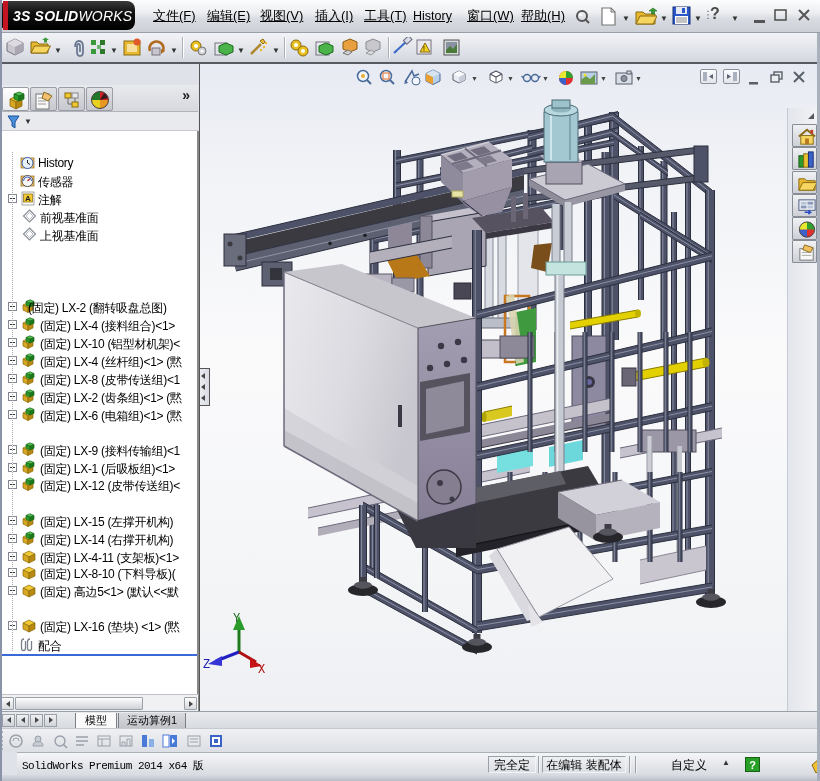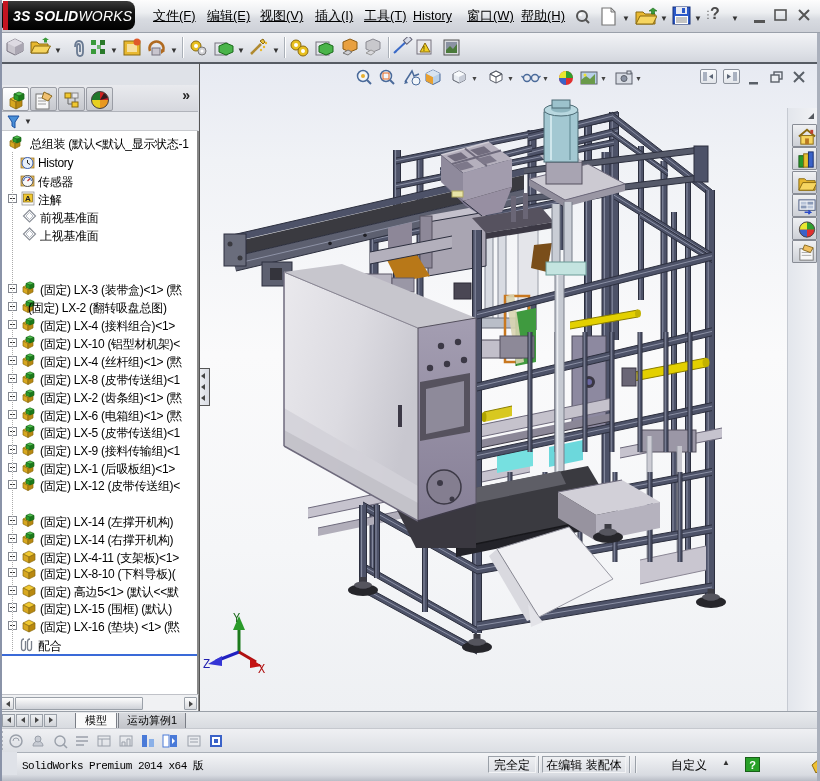--- a/index.html
+++ b/index.html
@@ -669,237 +669,202 @@
  <div style="position:absolute;right:8px;top:2px;font-weight:bold;color:#222;font-size:14px">»</div>
 </div>
 <div id="filterrow">
  <svg style="position:absolute;left:6px;top:2px" width="16" height="16">
         <path d="M2 2 h11 l-4 6 v6 l-3 -2 v-4 z" fill="#4a90d8" stroke="#1a50a0"></path>
       </svg>
  <span style="position:absolute;left:24px;top:5px;font-size:8px;color:#333">▼</span>
 </div>
 <div id="lpanel"></div>
     <div id="tree">
-      <div class="trow" style="top:2px">
-        <svg style="position:absolute;left:8px;top:1px" width="15" height="16" viewBox="0 0 15 16">
+      <div class="trow" style="top:22px">
+        <svg style="position:absolute;left:20px;top:1px" width="15" height="16" viewBox="0 0 15 16">
+          <rect x="1" y="4" width="13" height="10" fill="#f0c060" stroke="#8a6a20" stroke-width=".7"></rect>
+          <circle cx="7.5" cy="9" r="5.5" fill="#e8f0fa" stroke="#3a62b8"></circle>
+          <path d="M7.5 6 v3 l2.5 1.5" stroke="#222" fill="none"></path>
+        </svg>
+        <span class="txt" style="left:38px">History</span>
+      </div>
+      <div class="trow" style="top:40px">
+        <svg style="position:absolute;left:20px;top:1px" width="15" height="16" viewBox="0 0 15 16">
+          <rect x="1" y="4" width="13" height="10" fill="#f0c060" stroke="#8a6a20" stroke-width=".7"></rect>
+          <circle cx="7.5" cy="9" r="5.5" fill="#f8f8f8" stroke="#555"></circle>
+          <path d="M7.5 9 L10 6.5" stroke="#c03030" stroke-width="1.2"></path>
+          <path d="M3.5 9 a4 4 0 0 1 8 0" fill="none" stroke="#3a62b8"></path>
+        </svg>
+        <span class="txt" style="left:38px">传感器</span>
+      </div>
+      <div class="trow" style="top:58px">
+        <span class="exp" style="left:8px"></span>
+        <svg style="position:absolute;left:21px;top:1px" width="15" height="16" viewBox="0 0 15 16">
+          <rect x="1" y="2" width="12" height="13" fill="#f8f8f8" stroke="#888" stroke-width=".7"></rect>
+          <rect x="2.5" y="4" width="9" height="8" fill="#f0c830" stroke="#8a6a10" stroke-width=".7"></rect>
+          <text x="4" y="11" font-size="8" font-weight="bold" fill="#222">A</text>
+        </svg>
+        <span class="txt" style="left:38px">注解</span>
+      </div>
+      <div class="trow" style="top:76px">
+        <svg style="position:absolute;left:22px;top:1px" width="15" height="16" viewBox="0 0 15 16">
+          <path d="M7.5 2 L13.5 8 L7.5 14 L1.5 8 Z" fill="none" stroke="#8a8f98" stroke-width="1.2"></path>
+          <path d="M7.5 4.5 L11 8 L7.5 11.5 L4 8 Z" fill="none" stroke="#b8bdc6" stroke-width="1"></path>
+        </svg>
+        <span class="txt" style="left:40px">前视基准面</span>
+      </div>
+      <div class="trow" style="top:94px">
+        <svg style="position:absolute;left:22px;top:1px" width="15" height="16" viewBox="0 0 15 16">
+          <path d="M7.5 2 L13.5 8 L7.5 14 L1.5 8 Z" fill="none" stroke="#8a8f98" stroke-width="1.2"></path>
+          <path d="M7.5 4.5 L11 8 L7.5 11.5 L4 8 Z" fill="none" stroke="#b8bdc6" stroke-width="1"></path>
+        </svg>
+        <span class="txt" style="left:40px">上视基准面</span>
+      </div>
+      <div class="trow" style="top:166px">
+        <span class="exp" style="left:8px"></span>
+        <svg style="position:absolute;left:21px;top:1px" width="15" height="16" viewBox="0 0 15 16">
           <path d="M2 7 L7 4.5 L12 7 L7 9.5 Z" fill="#f0c830" stroke="#8a6a10" stroke-width=".7"></path>
           <path d="M2 7 L7 9.5 L7 14.5 L2 12 Z" fill="#d8a820" stroke="#8a6a10" stroke-width=".7"></path>
           <path d="M7 9.5 L12 7 L12 12 L7 14.5 Z" fill="#b88810" stroke="#8a6a10" stroke-width=".7"></path>
           <path d="M5 3.5 L9 1.8 L13 3.5 L9 5.2 Z" fill="#50c050" stroke="#1a6a1a" stroke-width=".7"></path>
           <path d="M5 3.5 L9 5.2 L9 9 L5 7.3 Z" fill="#2a9a2a" stroke="#1a6a1a" stroke-width=".7"></path>
           <path d="M9 5.2 L13 3.5 L13 7.3 L9 9 Z" fill="#1a7a1a" stroke="#1a6a1a" stroke-width=".7"></path>
         </svg>
-        <span class="txt" style="left:30px">总组装  (默认&lt;默认_显示状态-1</span>
-      </div>
-      <div class="trow" style="top:22px">
-        <svg style="position:absolute;left:20px;top:1px" width="15" height="16" viewBox="0 0 15 16">
-          <rect x="1" y="4" width="13" height="10" fill="#f0c060" stroke="#8a6a20" stroke-width=".7"></rect>
-          <circle cx="7.5" cy="9" r="5.5" fill="#e8f0fa" stroke="#3a62b8"></circle>
-          <path d="M7.5 6 v3 l2.5 1.5" stroke="#222" fill="none"></path>
-        </svg>
-        <span class="txt" style="left:38px">History</span>
-      </div>
-      <div class="trow" style="top:40px">
-        <svg style="position:absolute;left:20px;top:1px" width="15" height="16" viewBox="0 0 15 16">
-          <rect x="1" y="4" width="13" height="10" fill="#f0c060" stroke="#8a6a20" stroke-width=".7"></rect>
-          <circle cx="7.5" cy="9" r="5.5" fill="#f8f8f8" stroke="#555"></circle>
-          <path d="M7.5 9 L10 6.5" stroke="#c03030" stroke-width="1.2"></path>
-          <path d="M3.5 9 a4 4 0 0 1 8 0" fill="none" stroke="#3a62b8"></path>
-        </svg>
-        <span class="txt" style="left:38px">传感器</span>
-      </div>
-      <div class="trow" style="top:58px">
-        <span class="exp" style="left:8px"></span>
-        <svg style="position:absolute;left:21px;top:1px" width="15" height="16" viewBox="0 0 15 16">
-          <rect x="1" y="2" width="12" height="13" fill="#f8f8f8" stroke="#888" stroke-width=".7"></rect>
-          <rect x="2.5" y="4" width="9" height="8" fill="#f0c830" stroke="#8a6a10" stroke-width=".7"></rect>
-          <text x="4" y="11" font-size="8" font-weight="bold" fill="#222">A</text>
-        </svg>
-        <span class="txt" style="left:38px">注解</span>
-      </div>
-      <div class="trow" style="top:76px">
-        <svg style="position:absolute;left:22px;top:1px" width="15" height="16" viewBox="0 0 15 16">
-          <path d="M7.5 2 L13.5 8 L7.5 14 L1.5 8 Z" fill="none" stroke="#8a8f98" stroke-width="1.2"></path>
-          <path d="M7.5 4.5 L11 8 L7.5 11.5 L4 8 Z" fill="none" stroke="#b8bdc6" stroke-width="1"></path>
-        </svg>
-        <span class="txt" style="left:40px">前视基准面</span>
-      </div>
-      <div class="trow" style="top:94px">
-        <svg style="position:absolute;left:22px;top:1px" width="15" height="16" viewBox="0 0 15 16">
-          <path d="M7.5 2 L13.5 8 L7.5 14 L1.5 8 Z" fill="none" stroke="#8a8f98" stroke-width="1.2"></path>
-          <path d="M7.5 4.5 L11 8 L7.5 11.5 L4 8 Z" fill="none" stroke="#b8bdc6" stroke-width="1"></path>
-        </svg>
-        <span class="txt" style="left:40px">上视基准面</span>
-      </div>
-      <div class="trow" style="top:148px">
+        <span class="txt" style="left:28px">(固定) LX-2 (翻转吸盘总图)</span>
+      </div>
+      <div class="trow" style="top:184px">
         <span class="exp" style="left:8px"></span>
         <svg style="position:absolute;left:21px;top:1px" width="15" height="16" viewBox="0 0 15 16">
           <path d="M2 7 L7 4.5 L12 7 L7 9.5 Z" fill="#f0c830" stroke="#8a6a10" stroke-width=".7"></path>
           <path d="M2 7 L7 9.5 L7 14.5 L2 12 Z" fill="#d8a820" stroke="#8a6a10" stroke-width=".7"></path>
           <path d="M7 9.5 L12 7 L12 12 L7 14.5 Z" fill="#b88810" stroke="#8a6a10" stroke-width=".7"></path>
           <path d="M5 3.5 L9 1.8 L13 3.5 L9 5.2 Z" fill="#50c050" stroke="#1a6a1a" stroke-width=".7"></path>
           <path d="M5 3.5 L9 5.2 L9 9 L5 7.3 Z" fill="#2a9a2a" stroke="#1a6a1a" stroke-width=".7"></path>
           <path d="M9 5.2 L13 3.5 L13 7.3 L9 9 Z" fill="#1a7a1a" stroke="#1a6a1a" stroke-width=".7"></path>
         </svg>
-        <span class="txt" style="left:40px">(固定) LX-3 (装带盒)&lt;1&gt; (黙</span>
-      </div>
-      <div class="trow" style="top:166px">
+        <span class="txt" style="left:40px">(固定) LX-4 (接料组合)&lt;1&gt;</span>
+      </div>
+      <div class="trow" style="top:202px">
         <span class="exp" style="left:8px"></span>
         <svg style="position:absolute;left:21px;top:1px" width="15" height="16" viewBox="0 0 15 16">
           <path d="M2 7 L7 4.5 L12 7 L7 9.5 Z" fill="#f0c830" stroke="#8a6a10" stroke-width=".7"></path>
           <path d="M2 7 L7 9.5 L7 14.5 L2 12 Z" fill="#d8a820" stroke="#8a6a10" stroke-width=".7"></path>
           <path d="M7 9.5 L12 7 L12 12 L7 14.5 Z" fill="#b88810" stroke="#8a6a10" stroke-width=".7"></path>
           <path d="M5 3.5 L9 1.8 L13 3.5 L9 5.2 Z" fill="#50c050" stroke="#1a6a1a" stroke-width=".7"></path>
           <path d="M5 3.5 L9 5.2 L9 9 L5 7.3 Z" fill="#2a9a2a" stroke="#1a6a1a" stroke-width=".7"></path>
           <path d="M9 5.2 L13 3.5 L13 7.3 L9 9 Z" fill="#1a7a1a" stroke="#1a6a1a" stroke-width=".7"></path>
         </svg>
-        <span class="txt" style="left:28px">(固定) LX-2 (翻转吸盘总图)</span>
-      </div>
-      <div class="trow" style="top:184px">
+        <span class="txt" style="left:40px">(固定) LX-10 (铝型材机架)&lt;</span>
+      </div>
+      <div class="trow" style="top:220px">
         <span class="exp" style="left:8px"></span>
         <svg style="position:absolute;left:21px;top:1px" width="15" height="16" viewBox="0 0 15 16">
           <path d="M2 7 L7 4.5 L12 7 L7 9.5 Z" fill="#f0c830" stroke="#8a6a10" stroke-width=".7"></path>
           <path d="M2 7 L7 9.5 L7 14.5 L2 12 Z" fill="#d8a820" stroke="#8a6a10" stroke-width=".7"></path>
           <path d="M7 9.5 L12 7 L12 12 L7 14.5 Z" fill="#b88810" stroke="#8a6a10" stroke-width=".7"></path>
           <path d="M5 3.5 L9 1.8 L13 3.5 L9 5.2 Z" fill="#50c050" stroke="#1a6a1a" stroke-width=".7"></path>
           <path d="M5 3.5 L9 5.2 L9 9 L5 7.3 Z" fill="#2a9a2a" stroke="#1a6a1a" stroke-width=".7"></path>
           <path d="M9 5.2 L13 3.5 L13 7.3 L9 9 Z" fill="#1a7a1a" stroke="#1a6a1a" stroke-width=".7"></path>
         </svg>
-        <span class="txt" style="left:40px">(固定) LX-4 (接料组合)&lt;1&gt;</span>
-      </div>
-      <div class="trow" style="top:202px">
+        <span class="txt" style="left:40px">(固定) LX-4 (丝杆组)&lt;1&gt; (黙</span>
+      </div>
+      <div class="trow" style="top:238px">
         <span class="exp" style="left:8px"></span>
         <svg style="position:absolute;left:21px;top:1px" width="15" height="16" viewBox="0 0 15 16">
           <path d="M2 7 L7 4.5 L12 7 L7 9.5 Z" fill="#f0c830" stroke="#8a6a10" stroke-width=".7"></path>
           <path d="M2 7 L7 9.5 L7 14.5 L2 12 Z" fill="#d8a820" stroke="#8a6a10" stroke-width=".7"></path>
           <path d="M7 9.5 L12 7 L12 12 L7 14.5 Z" fill="#b88810" stroke="#8a6a10" stroke-width=".7"></path>
           <path d="M5 3.5 L9 1.8 L13 3.5 L9 5.2 Z" fill="#50c050" stroke="#1a6a1a" stroke-width=".7"></path>
           <path d="M5 3.5 L9 5.2 L9 9 L5 7.3 Z" fill="#2a9a2a" stroke="#1a6a1a" stroke-width=".7"></path>
           <path d="M9 5.2 L13 3.5 L13 7.3 L9 9 Z" fill="#1a7a1a" stroke="#1a6a1a" stroke-width=".7"></path>
         </svg>
-        <span class="txt" style="left:40px">(固定) LX-10 (铝型材机架)&lt;</span>
-      </div>
-      <div class="trow" style="top:220px">
+        <span class="txt" style="left:40px">(固定) LX-8 (皮带传送组)&lt;1</span>
+      </div>
+      <div class="trow" style="top:256px">
         <span class="exp" style="left:8px"></span>
         <svg style="position:absolute;left:21px;top:1px" width="15" height="16" viewBox="0 0 15 16">
           <path d="M2 7 L7 4.5 L12 7 L7 9.5 Z" fill="#f0c830" stroke="#8a6a10" stroke-width=".7"></path>
           <path d="M2 7 L7 9.5 L7 14.5 L2 12 Z" fill="#d8a820" stroke="#8a6a10" stroke-width=".7"></path>
           <path d="M7 9.5 L12 7 L12 12 L7 14.5 Z" fill="#b88810" stroke="#8a6a10" stroke-width=".7"></path>
           <path d="M5 3.5 L9 1.8 L13 3.5 L9 5.2 Z" fill="#50c050" stroke="#1a6a1a" stroke-width=".7"></path>
           <path d="M5 3.5 L9 5.2 L9 9 L5 7.3 Z" fill="#2a9a2a" stroke="#1a6a1a" stroke-width=".7"></path>
           <path d="M9 5.2 L13 3.5 L13 7.3 L9 9 Z" fill="#1a7a1a" stroke="#1a6a1a" stroke-width=".7"></path>
         </svg>
-        <span class="txt" style="left:40px">(固定) LX-4 (丝杆组)&lt;1&gt; (黙</span>
-      </div>
-      <div class="trow" style="top:238px">
+        <span class="txt" style="left:40px">(固定) LX-2 (齿条组)&lt;1&gt; (黙</span>
+      </div>
+      <div class="trow" style="top:274px">
         <span class="exp" style="left:8px"></span>
         <svg style="position:absolute;left:21px;top:1px" width="15" height="16" viewBox="0 0 15 16">
           <path d="M2 7 L7 4.5 L12 7 L7 9.5 Z" fill="#f0c830" stroke="#8a6a10" stroke-width=".7"></path>
           <path d="M2 7 L7 9.5 L7 14.5 L2 12 Z" fill="#d8a820" stroke="#8a6a10" stroke-width=".7"></path>
           <path d="M7 9.5 L12 7 L12 12 L7 14.5 Z" fill="#b88810" stroke="#8a6a10" stroke-width=".7"></path>
           <path d="M5 3.5 L9 1.8 L13 3.5 L9 5.2 Z" fill="#50c050" stroke="#1a6a1a" stroke-width=".7"></path>
           <path d="M5 3.5 L9 5.2 L9 9 L5 7.3 Z" fill="#2a9a2a" stroke="#1a6a1a" stroke-width=".7"></path>
           <path d="M9 5.2 L13 3.5 L13 7.3 L9 9 Z" fill="#1a7a1a" stroke="#1a6a1a" stroke-width=".7"></path>
         </svg>
-        <span class="txt" style="left:40px">(固定) LX-8 (皮带传送组)&lt;1</span>
-      </div>
-      <div class="trow" style="top:256px">
+        <span class="txt" style="left:40px">(固定) LX-6 (电箱组)&lt;1&gt; (黙</span>
+      </div>
+      <div class="trow" style="top:309px">
         <span class="exp" style="left:8px"></span>
         <svg style="position:absolute;left:21px;top:1px" width="15" height="16" viewBox="0 0 15 16">
           <path d="M2 7 L7 4.5 L12 7 L7 9.5 Z" fill="#f0c830" stroke="#8a6a10" stroke-width=".7"></path>
           <path d="M2 7 L7 9.5 L7 14.5 L2 12 Z" fill="#d8a820" stroke="#8a6a10" stroke-width=".7"></path>
           <path d="M7 9.5 L12 7 L12 12 L7 14.5 Z" fill="#b88810" stroke="#8a6a10" stroke-width=".7"></path>
           <path d="M5 3.5 L9 1.8 L13 3.5 L9 5.2 Z" fill="#50c050" stroke="#1a6a1a" stroke-width=".7"></path>
           <path d="M5 3.5 L9 5.2 L9 9 L5 7.3 Z" fill="#2a9a2a" stroke="#1a6a1a" stroke-width=".7"></path>
           <path d="M9 5.2 L13 3.5 L13 7.3 L9 9 Z" fill="#1a7a1a" stroke="#1a6a1a" stroke-width=".7"></path>
         </svg>
-        <span class="txt" style="left:40px">(固定) LX-2 (齿条组)&lt;1&gt; (黙</span>
-      </div>
-      <div class="trow" style="top:274px">
+        <span class="txt" style="left:40px">(固定) LX-9 (接料传输组)&lt;1</span>
+      </div>
+      <div class="trow" style="top:327px">
         <span class="exp" style="left:8px"></span>
         <svg style="position:absolute;left:21px;top:1px" width="15" height="16" viewBox="0 0 15 16">
           <path d="M2 7 L7 4.5 L12 7 L7 9.5 Z" fill="#f0c830" stroke="#8a6a10" stroke-width=".7"></path>
           <path d="M2 7 L7 9.5 L7 14.5 L2 12 Z" fill="#d8a820" stroke="#8a6a10" stroke-width=".7"></path>
           <path d="M7 9.5 L12 7 L12 12 L7 14.5 Z" fill="#b88810" stroke="#8a6a10" stroke-width=".7"></path>
           <path d="M5 3.5 L9 1.8 L13 3.5 L9 5.2 Z" fill="#50c050" stroke="#1a6a1a" stroke-width=".7"></path>
           <path d="M5 3.5 L9 5.2 L9 9 L5 7.3 Z" fill="#2a9a2a" stroke="#1a6a1a" stroke-width=".7"></path>
           <path d="M9 5.2 L13 3.5 L13 7.3 L9 9 Z" fill="#1a7a1a" stroke="#1a6a1a" stroke-width=".7"></path>
         </svg>
-        <span class="txt" style="left:40px">(固定) LX-6 (电箱组)&lt;1&gt; (黙</span>
-      </div>
-      <div class="trow" style="top:291px">
+        <span class="txt" style="left:40px">(固定) LX-1 (后吸板组)&lt;1&gt;</span>
+      </div>
+      <div class="trow" style="top:344px">
         <span class="exp" style="left:8px"></span>
         <svg style="position:absolute;left:21px;top:1px" width="15" height="16" viewBox="0 0 15 16">
           <path d="M2 7 L7 4.5 L12 7 L7 9.5 Z" fill="#f0c830" stroke="#8a6a10" stroke-width=".7"></path>
           <path d="M2 7 L7 9.5 L7 14.5 L2 12 Z" fill="#d8a820" stroke="#8a6a10" stroke-width=".7"></path>
           <path d="M7 9.5 L12 7 L12 12 L7 14.5 Z" fill="#b88810" stroke="#8a6a10" stroke-width=".7"></path>
           <path d="M5 3.5 L9 1.8 L13 3.5 L9 5.2 Z" fill="#50c050" stroke="#1a6a1a" stroke-width=".7"></path>
           <path d="M5 3.5 L9 5.2 L9 9 L5 7.3 Z" fill="#2a9a2a" stroke="#1a6a1a" stroke-width=".7"></path>
           <path d="M9 5.2 L13 3.5 L13 7.3 L9 9 Z" fill="#1a7a1a" stroke="#1a6a1a" stroke-width=".7"></path>
         </svg>
-        <span class="txt" style="left:40px">(固定) LX-5 (皮带传送组)&lt;1</span>
-      </div>
-      <div class="trow" style="top:309px">
+        <span class="txt" style="left:40px">(固定) LX-12 (皮带传送组)&lt;</span>
+      </div>
+      <div class="trow" style="top:380px">
         <span class="exp" style="left:8px"></span>
         <svg style="position:absolute;left:21px;top:1px" width="15" height="16" viewBox="0 0 15 16">
           <path d="M2 7 L7 4.5 L12 7 L7 9.5 Z" fill="#f0c830" stroke="#8a6a10" stroke-width=".7"></path>
           <path d="M2 7 L7 9.5 L7 14.5 L2 12 Z" fill="#d8a820" stroke="#8a6a10" stroke-width=".7"></path>
           <path d="M7 9.5 L12 7 L12 12 L7 14.5 Z" fill="#b88810" stroke="#8a6a10" stroke-width=".7"></path>
           <path d="M5 3.5 L9 1.8 L13 3.5 L9 5.2 Z" fill="#50c050" stroke="#1a6a1a" stroke-width=".7"></path>
           <path d="M5 3.5 L9 5.2 L9 9 L5 7.3 Z" fill="#2a9a2a" stroke="#1a6a1a" stroke-width=".7"></path>
           <path d="M9 5.2 L13 3.5 L13 7.3 L9 9 Z" fill="#1a7a1a" stroke="#1a6a1a" stroke-width=".7"></path>
         </svg>
-        <span class="txt" style="left:40px">(固定) LX-9 (接料传输组)&lt;1</span>
-      </div>
-      <div class="trow" style="top:327px">
+        <span class="txt" style="left:40px">(固定) LX-15 (左撑开机构)</span>
+      </div>
+      <div class="trow" style="top:398px">
         <span class="exp" style="left:8px"></span>
         <svg style="position:absolute;left:21px;top:1px" width="15" height="16" viewBox="0 0 15 16">
           <path d="M2 7 L7 4.5 L12 7 L7 9.5 Z" fill="#f0c830" stroke="#8a6a10" stroke-width=".7"></path>
           <path d="M2 7 L7 9.5 L7 14.5 L2 12 Z" fill="#d8a820" stroke="#8a6a10" stroke-width=".7"></path>
           <path d="M7 9.5 L12 7 L12 12 L7 14.5 Z" fill="#b88810" stroke="#8a6a10" stroke-width=".7"></path>
           <path d="M5 3.5 L9 1.8 L13 3.5 L9 5.2 Z" fill="#50c050" stroke="#1a6a1a" stroke-width=".7"></path>
           <path d="M5 3.5 L9 5.2 L9 9 L5 7.3 Z" fill="#2a9a2a" stroke="#1a6a1a" stroke-width=".7"></path>
           <path d="M9 5.2 L13 3.5 L13 7.3 L9 9 Z" fill="#1a7a1a" stroke="#1a6a1a" stroke-width=".7"></path>
         </svg>
-        <span class="txt" style="left:40px">(固定) LX-1 (后吸板组)&lt;1&gt;</span>
-      </div>
-      <div class="trow" style="top:344px">
-        <span class="exp" style="left:8px"></span>
-        <svg style="position:absolute;left:21px;top:1px" width="15" height="16" viewBox="0 0 15 16">
-          <path d="M2 7 L7 4.5 L12 7 L7 9.5 Z" fill="#f0c830" stroke="#8a6a10" stroke-width=".7"></path>
-          <path d="M2 7 L7 9.5 L7 14.5 L2 12 Z" fill="#d8a820" stroke="#8a6a10" stroke-width=".7"></path>
-          <path d="M7 9.5 L12 7 L12 12 L7 14.5 Z" fill="#b88810" stroke="#8a6a10" stroke-width=".7"></path>
-          <path d="M5 3.5 L9 1.8 L13 3.5 L9 5.2 Z" fill="#50c050" stroke="#1a6a1a" stroke-width=".7"></path>
-          <path d="M5 3.5 L9 5.2 L9 9 L5 7.3 Z" fill="#2a9a2a" stroke="#1a6a1a" stroke-width=".7"></path>
-          <path d="M9 5.2 L13 3.5 L13 7.3 L9 9 Z" fill="#1a7a1a" stroke="#1a6a1a" stroke-width=".7"></path>
-        </svg>
-        <span class="txt" style="left:40px">(固定) LX-12 (皮带传送组)&lt;</span>
-      </div>
-      <div class="trow" style="top:380px">
-        <span class="exp" style="left:8px"></span>
-        <svg style="position:absolute;left:21px;top:1px" width="15" height="16" viewBox="0 0 15 16">
-          <path d="M2 7 L7 4.5 L12 7 L7 9.5 Z" fill="#f0c830" stroke="#8a6a10" stroke-width=".7"></path>
-          <path d="M2 7 L7 9.5 L7 14.5 L2 12 Z" fill="#d8a820" stroke="#8a6a10" stroke-width=".7"></path>
-          <path d="M7 9.5 L12 7 L12 12 L7 14.5 Z" fill="#b88810" stroke="#8a6a10" stroke-width=".7"></path>
-          <path d="M5 3.5 L9 1.8 L13 3.5 L9 5.2 Z" fill="#50c050" stroke="#1a6a1a" stroke-width=".7"></path>
-          <path d="M5 3.5 L9 5.2 L9 9 L5 7.3 Z" fill="#2a9a2a" stroke="#1a6a1a" stroke-width=".7"></path>
-          <path d="M9 5.2 L13 3.5 L13 7.3 L9 9 Z" fill="#1a7a1a" stroke="#1a6a1a" stroke-width=".7"></path>
-        </svg>
-        <span class="txt" style="left:40px">(固定) LX-14 (左撑开机构)</span>
-      </div>
-      <div class="trow" style="top:398px">
-        <span class="exp" style="left:8px"></span>
-        <svg style="position:absolute;left:21px;top:1px" width="15" height="16" viewBox="0 0 15 16">
-          <path d="M2 7 L7 4.5 L12 7 L7 9.5 Z" fill="#f0c830" stroke="#8a6a10" stroke-width=".7"></path>
-          <path d="M2 7 L7 9.5 L7 14.5 L2 12 Z" fill="#d8a820" stroke="#8a6a10" stroke-width=".7"></path>
-          <path d="M7 9.5 L12 7 L12 12 L7 14.5 Z" fill="#b88810" stroke="#8a6a10" stroke-width=".7"></path>
-          <path d="M5 3.5 L9 1.8 L13 3.5 L9 5.2 Z" fill="#50c050" stroke="#1a6a1a" stroke-width=".7"></path>
-          <path d="M5 3.5 L9 5.2 L9 9 L5 7.3 Z" fill="#2a9a2a" stroke="#1a6a1a" stroke-width=".7"></path>
-          <path d="M9 5.2 L13 3.5 L13 7.3 L9 9 Z" fill="#1a7a1a" stroke="#1a6a1a" stroke-width=".7"></path>
-        </svg>
         <span class="txt" style="left:40px">(固定) LX-14 (右撑开机构)</span>
       </div>
       <div class="trow" style="top:416px">
         <span class="exp" style="left:8px"></span>
         <svg style="position:absolute;left:21px;top:1px" width="15" height="16" viewBox="0 0 15 16">
           <path d="M2 6 L8 3 L14 6 L8 9 Z" fill="#f0c830" stroke="#8a6a10" stroke-width=".7"></path>
           <path d="M2 6 L8 9 L8 15 L2 12 Z" fill="#d8a820" stroke="#8a6a10" stroke-width=".7"></path>
           <path d="M8 9 L14 6 L14 12 L8 15 Z" fill="#b88810" stroke="#8a6a10" stroke-width=".7"></path>
         </svg>
         <span class="txt" style="left:40px">(固定) LX-4-11 (支架板)&lt;1&gt;</span>
@@ -914,29 +879,20 @@
         <span class="txt" style="left:40px">(固定) LX-8-10 (下料导板)(</span>
       </div>
       <div class="trow" style="top:450px">
         <span class="exp" style="left:8px"></span>
         <svg style="position:absolute;left:21px;top:1px" width="15" height="16" viewBox="0 0 15 16">
           <path d="M2 6 L8 3 L14 6 L8 9 Z" fill="#f0c830" stroke="#8a6a10" stroke-width=".7"></path>
           <path d="M2 6 L8 9 L8 15 L2 12 Z" fill="#d8a820" stroke="#8a6a10" stroke-width=".7"></path>
           <path d="M8 9 L14 6 L14 12 L8 15 Z" fill="#b88810" stroke="#8a6a10" stroke-width=".7"></path>
         </svg>
         <span class="txt" style="left:40px">(固定) 高边5&lt;1&gt; (默认&lt;&lt;默</span>
-      </div>
-      <div class="trow" style="top:467px">
-        <span class="exp" style="left:8px"></span>
-        <svg style="position:absolute;left:21px;top:1px" width="15" height="16" viewBox="0 0 15 16">
-          <path d="M2 6 L8 3 L14 6 L8 9 Z" fill="#f0c830" stroke="#8a6a10" stroke-width=".7"></path>
-          <path d="M2 6 L8 9 L8 15 L2 12 Z" fill="#d8a820" stroke="#8a6a10" stroke-width=".7"></path>
-          <path d="M8 9 L14 6 L14 12 L8 15 Z" fill="#b88810" stroke="#8a6a10" stroke-width=".7"></path>
-        </svg>
-        <span class="txt" style="left:40px">(固定) LX-15 (围框) (默认)</span>
       </div>
       <div class="trow" style="top:485px">
         <span class="exp" style="left:8px"></span>
         <svg style="position:absolute;left:21px;top:1px" width="15" height="16" viewBox="0 0 15 16">
           <path d="M2 6 L8 3 L14 6 L8 9 Z" fill="#f0c830" stroke="#8a6a10" stroke-width=".7"></path>
           <path d="M2 6 L8 9 L8 15 L2 12 Z" fill="#d8a820" stroke="#8a6a10" stroke-width=".7"></path>
           <path d="M8 9 L14 6 L14 12 L8 15 Z" fill="#b88810" stroke="#8a6a10" stroke-width=".7"></path>
         </svg>
         <span class="txt" style="left:40px">(固定) LX-16 (垫块) &lt;1&gt; (黙</span>
       </div>

